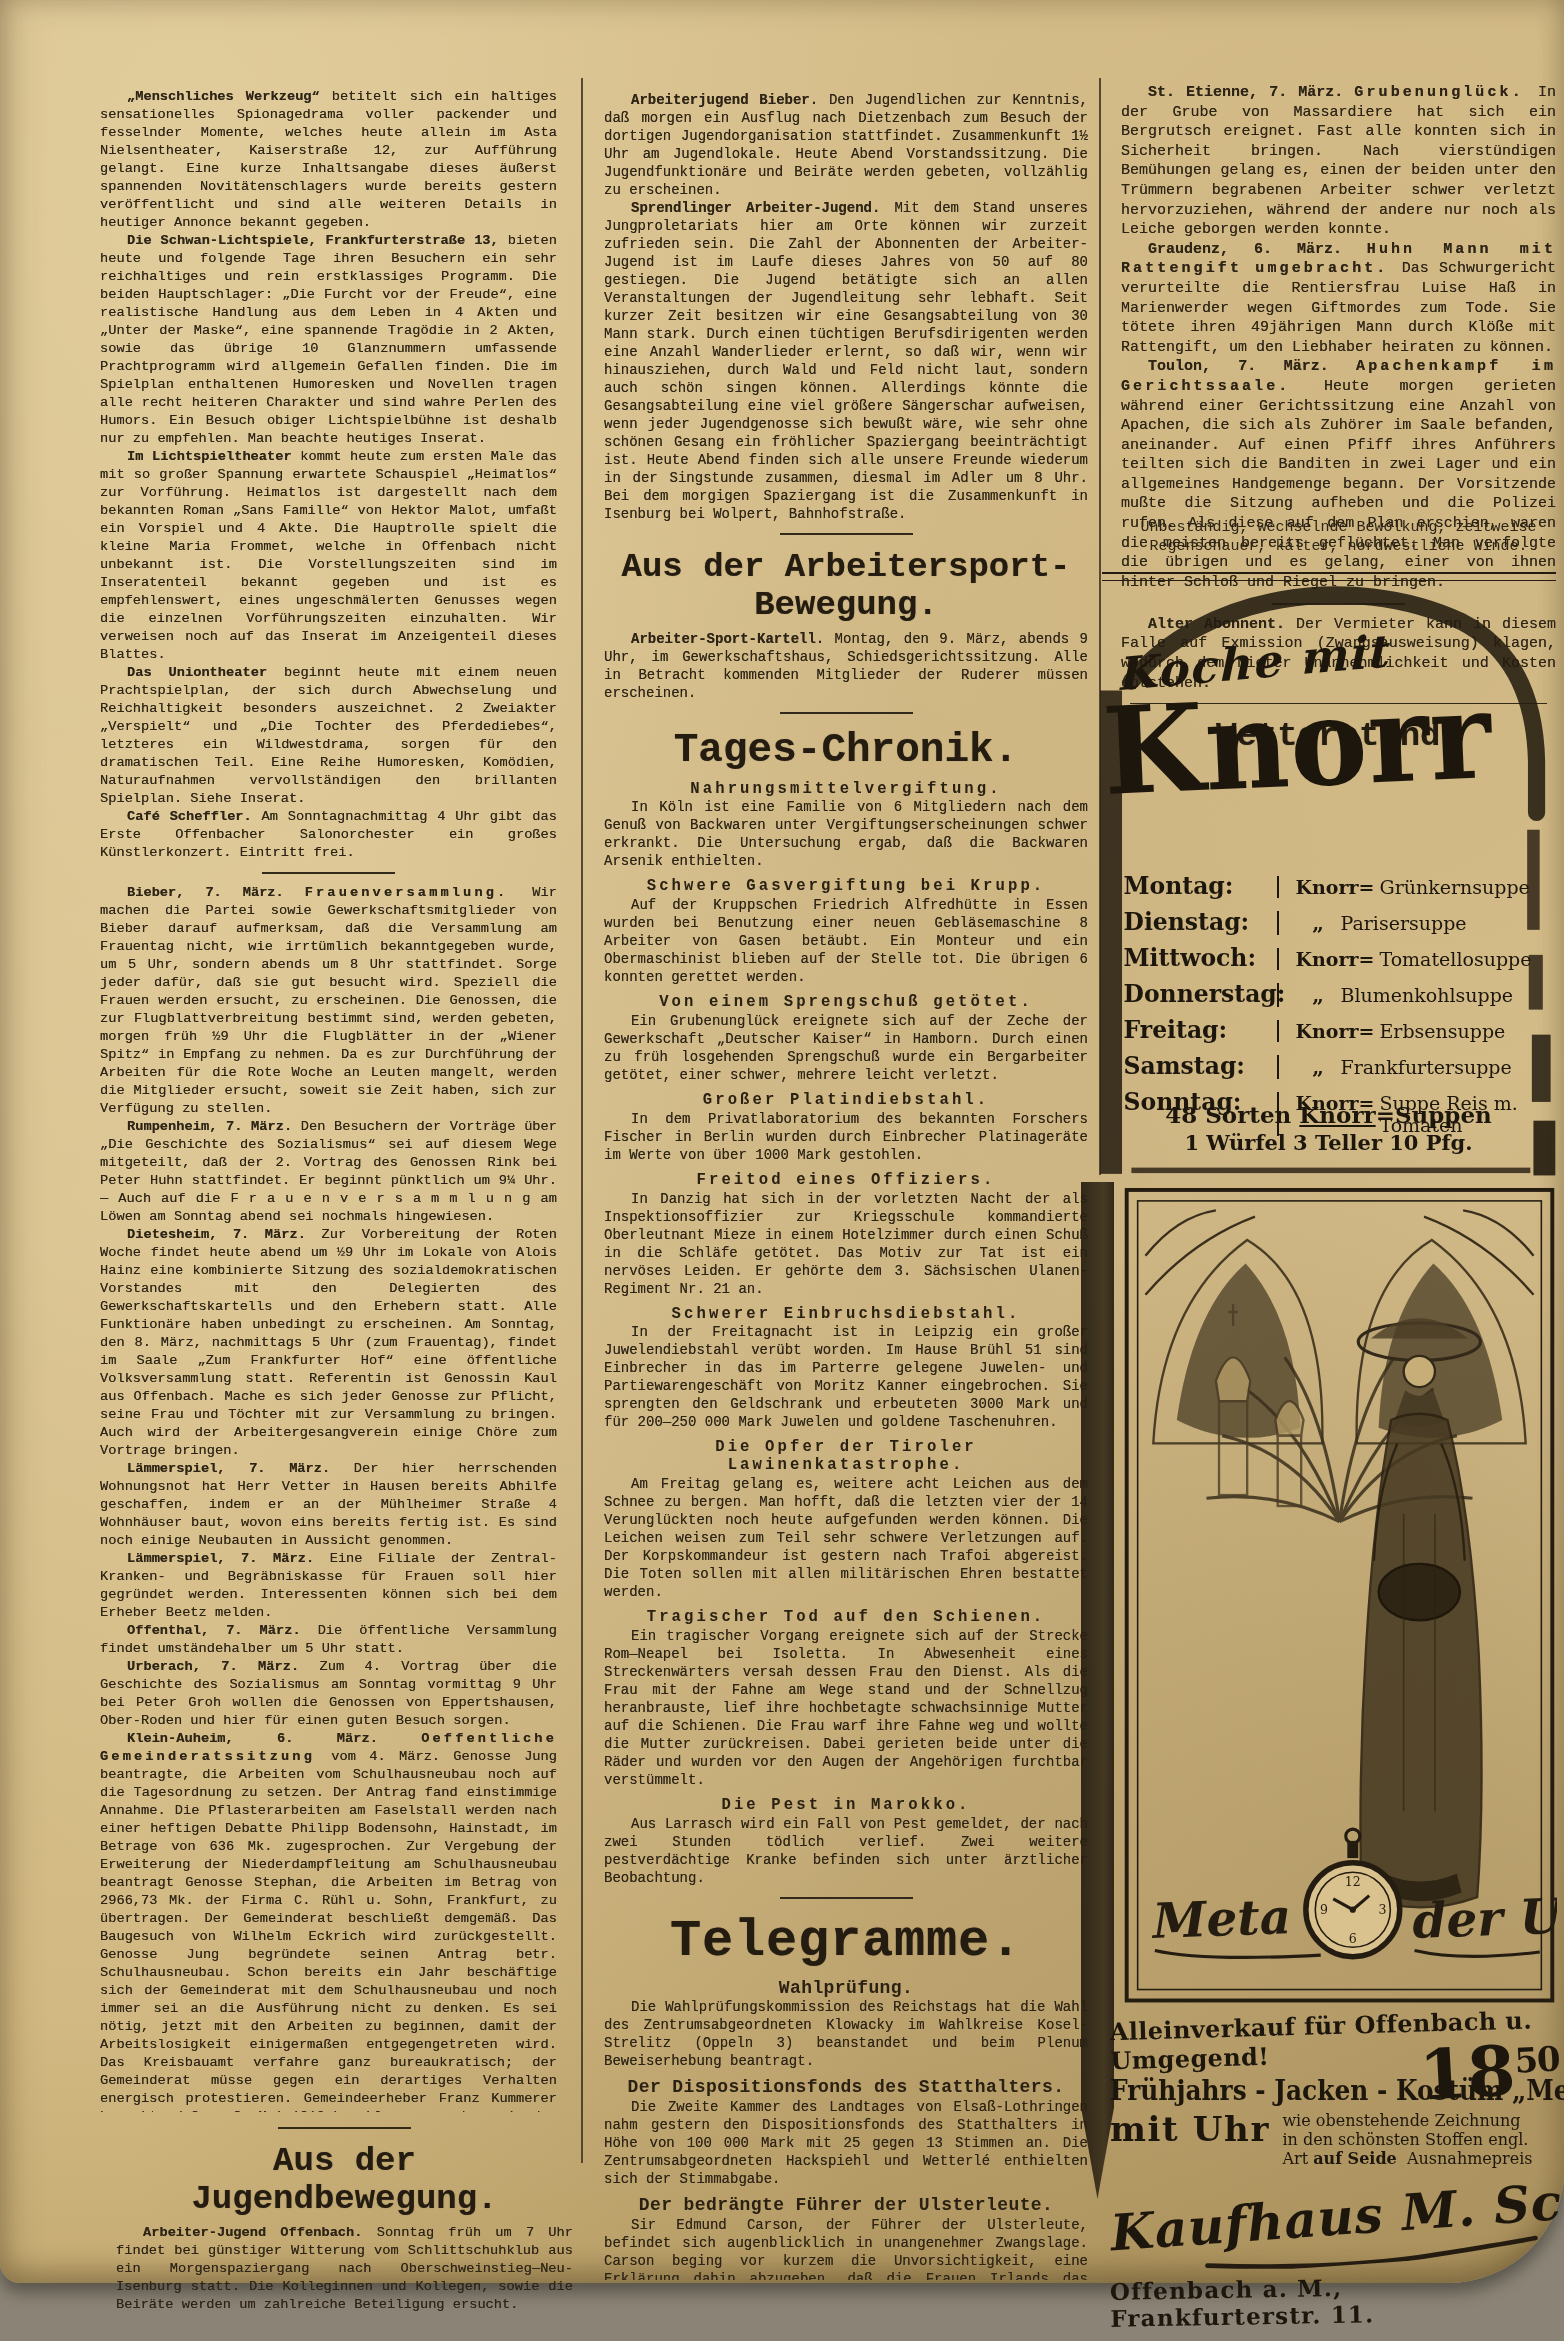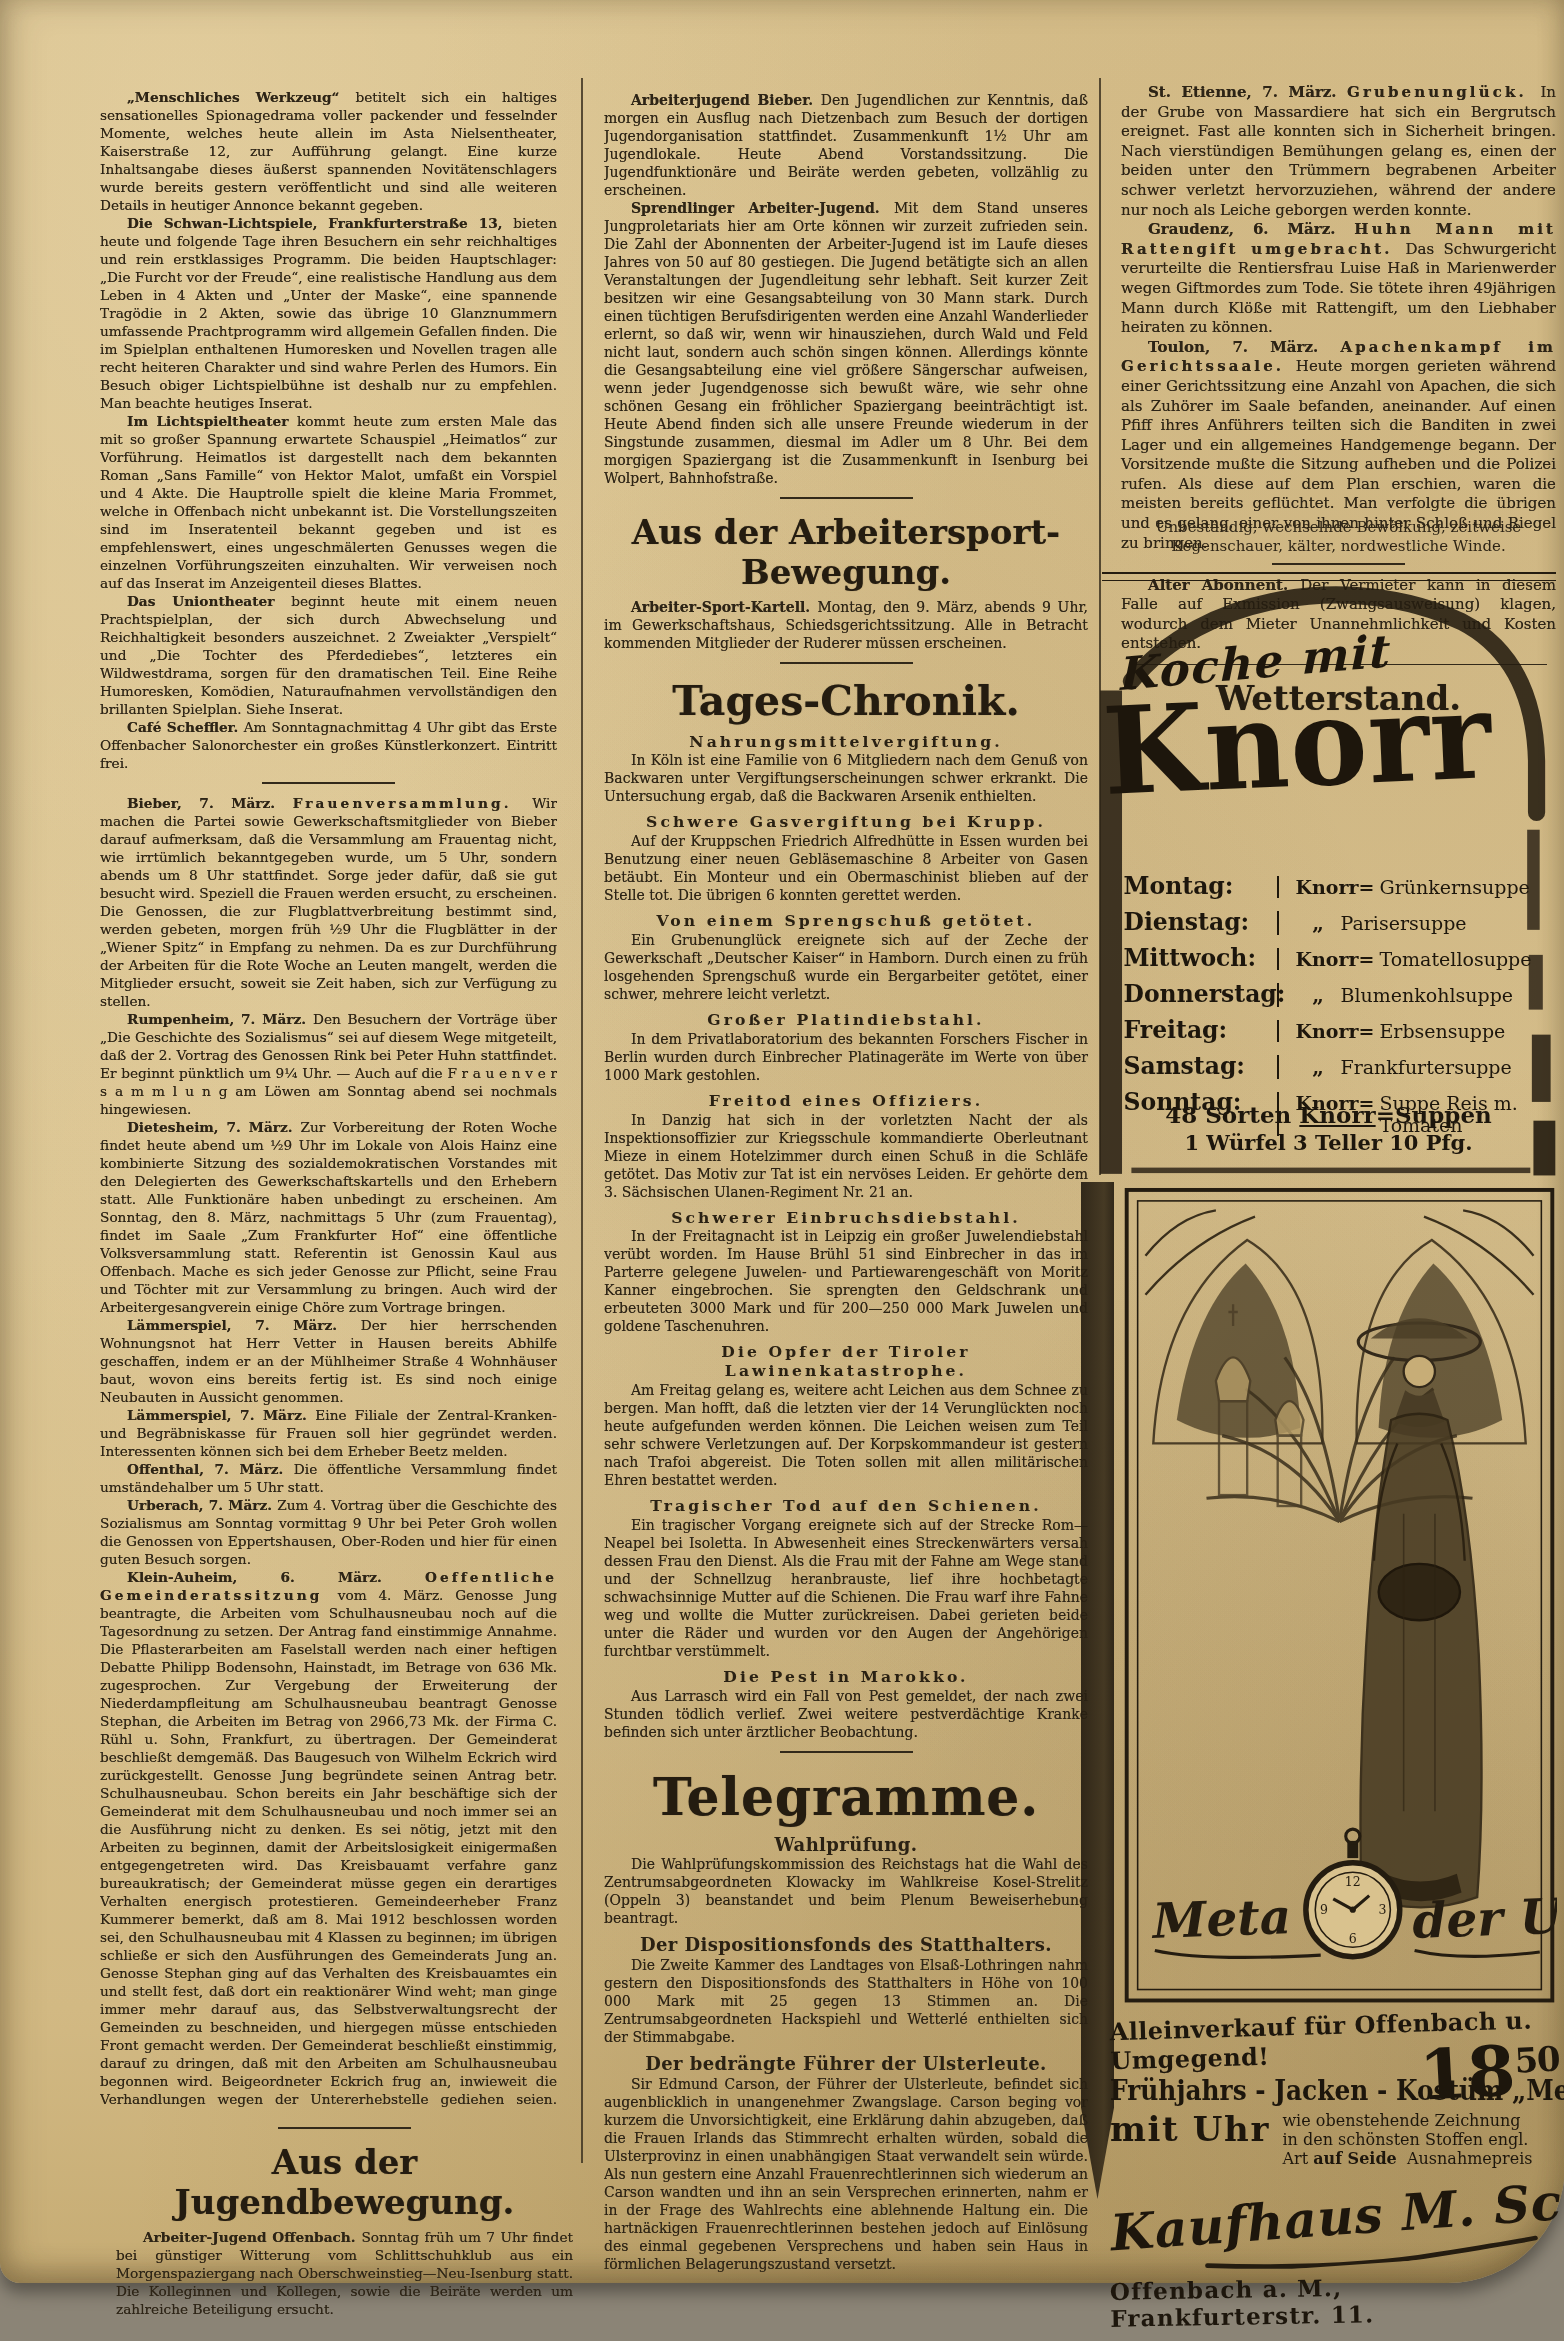--- a/index.html
+++ b/index.html
@@ -15,21 +15,21 @@
       radial-gradient(ellipse at 88% 26%, rgba(118,86,36,.10), transparent 55%),
       radial-gradient(ellipse at 30% 55%, rgba(255,240,205,.10), transparent 45%),
       radial-gradient(ellipse at 55% 98%, rgba(105,78,30,.20), transparent 60%),
       radial-gradient(ellipse at 99% 92%, rgba(90,66,25,.28), transparent 35%),
       linear-gradient(180deg,#d8c08c 0%,#dac390 55%,#d2b983 88%,#c6ac74 100%);
     border-radius:0 0 117px 20.3px;
     box-shadow: inset 0 -12.5px 27px rgba(60,45,20,.28), inset 12.5px 0 36px rgba(60,45,20,.16),
                 inset -6.3px 0 23.5px rgba(60,45,20,.10), 0 9.4px 15.6px rgba(0,0,0,.35);
   }
   
-  .col{position:absolute;color:#2d2416;}
+  .col{position:absolute;color:#2d2416;font-family:Liberation Mono, monospace;}
   .col1{left:100px;top:88px;width:457px;height:2024px;overflow:hidden;}
   .col1b{left:116px;top:2117px;width:457px;}
   .col2{left:604px;top:91px;width:484px;height:2189px;overflow:hidden;}
   .col3{left:1121px;top:83px;width:435px;}
   .vrule{position:absolute;width:2px;background:#403522;opacity:.85;}
   .vr1{left:581px;top:78px;height:2085px;}
   .vr2{left:1099px;top:78px;height:1097px;}
   
   .np-para{margin:0;text-indent:27px;text-align:justify;
     text-shadow:0 0 0.5px rgba(46,37,23,.65);}

